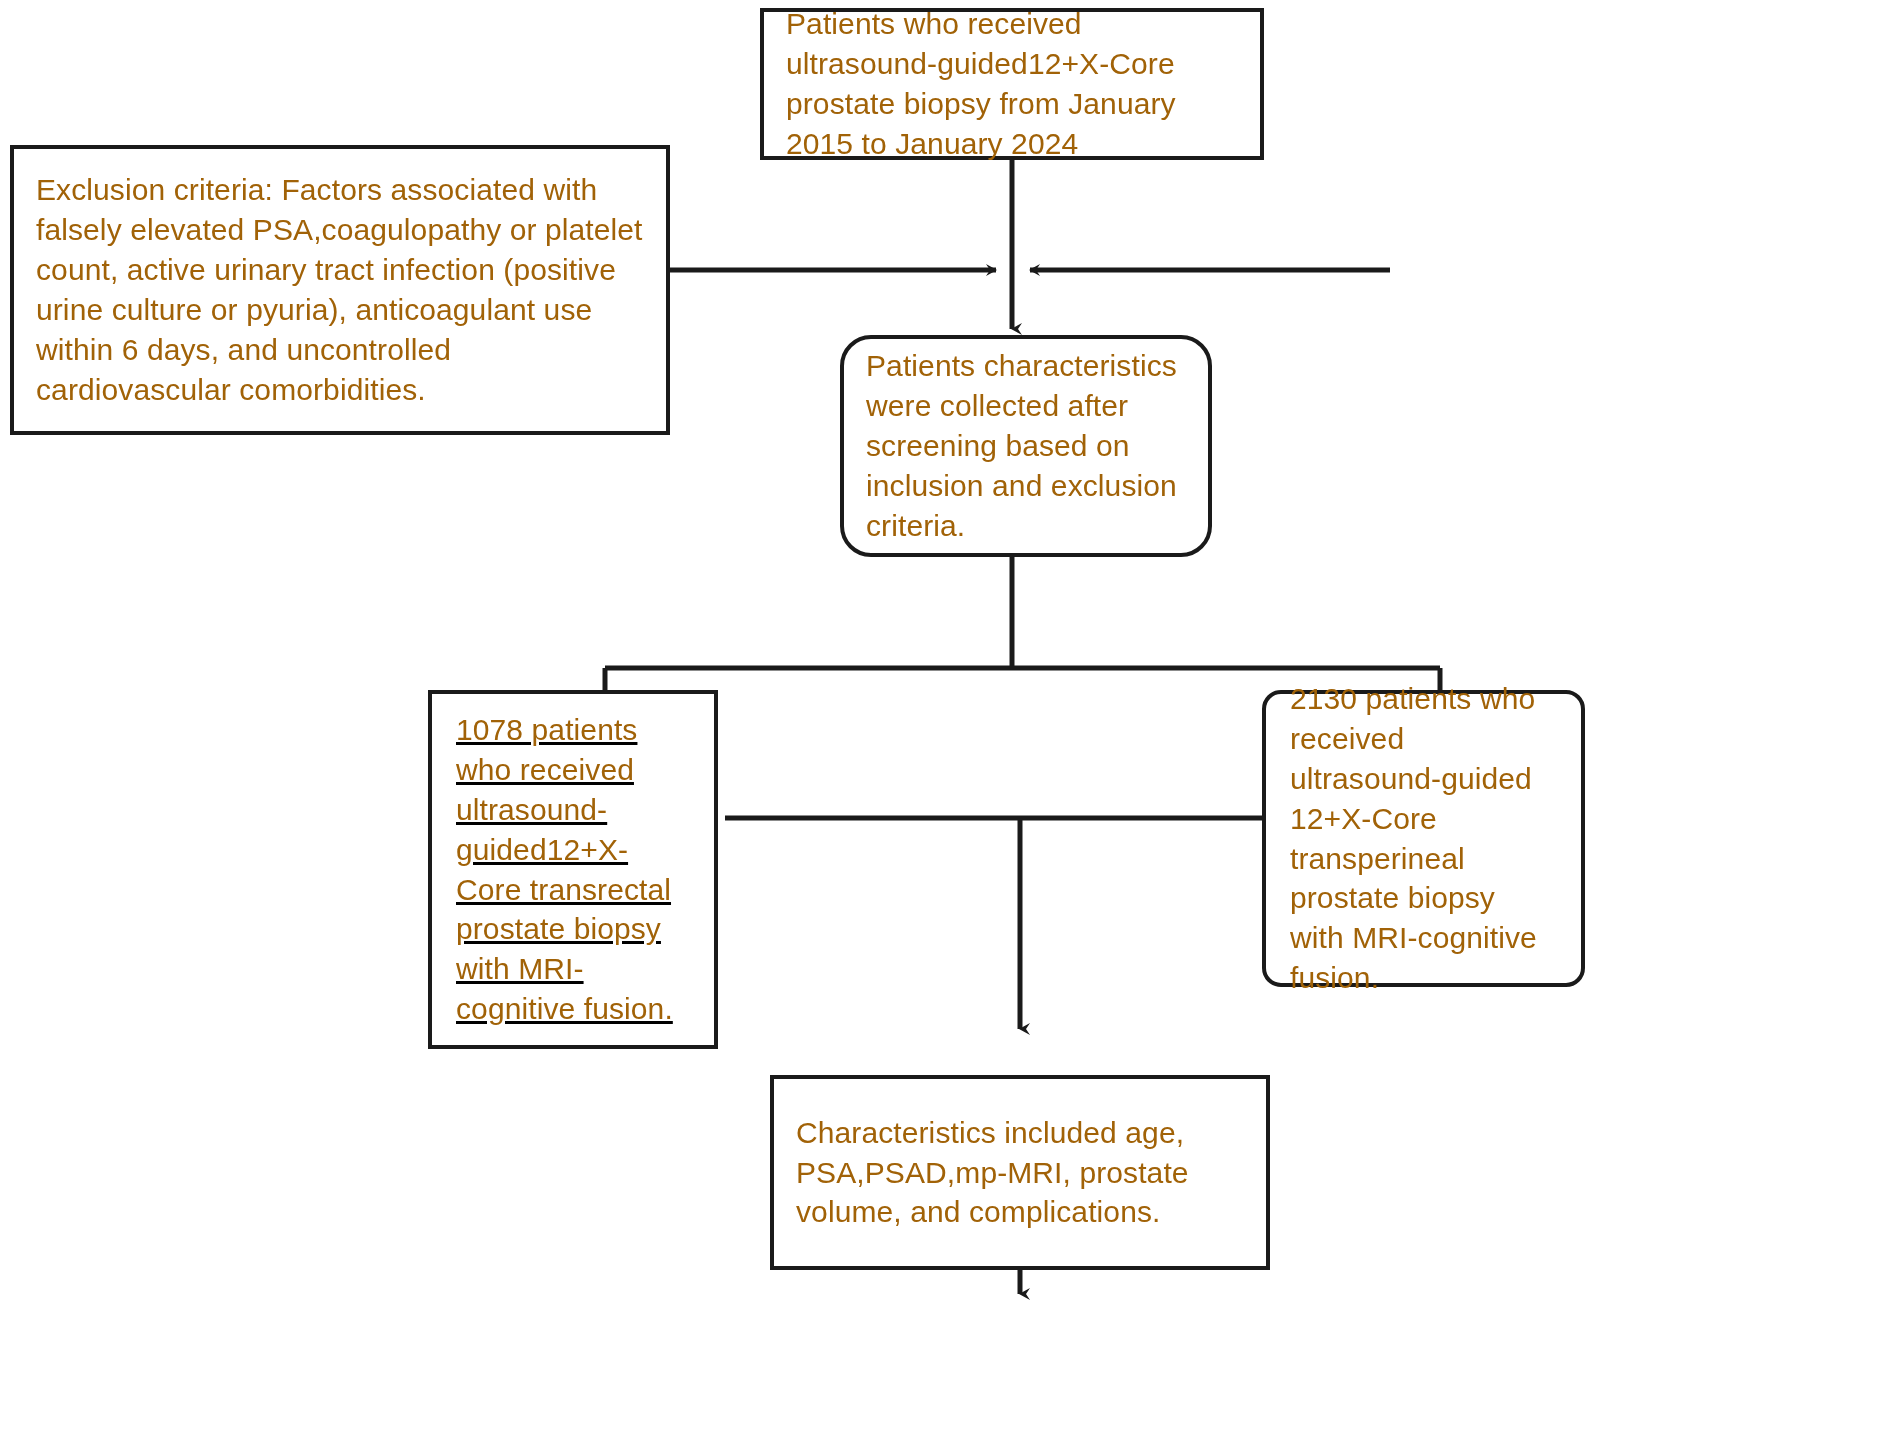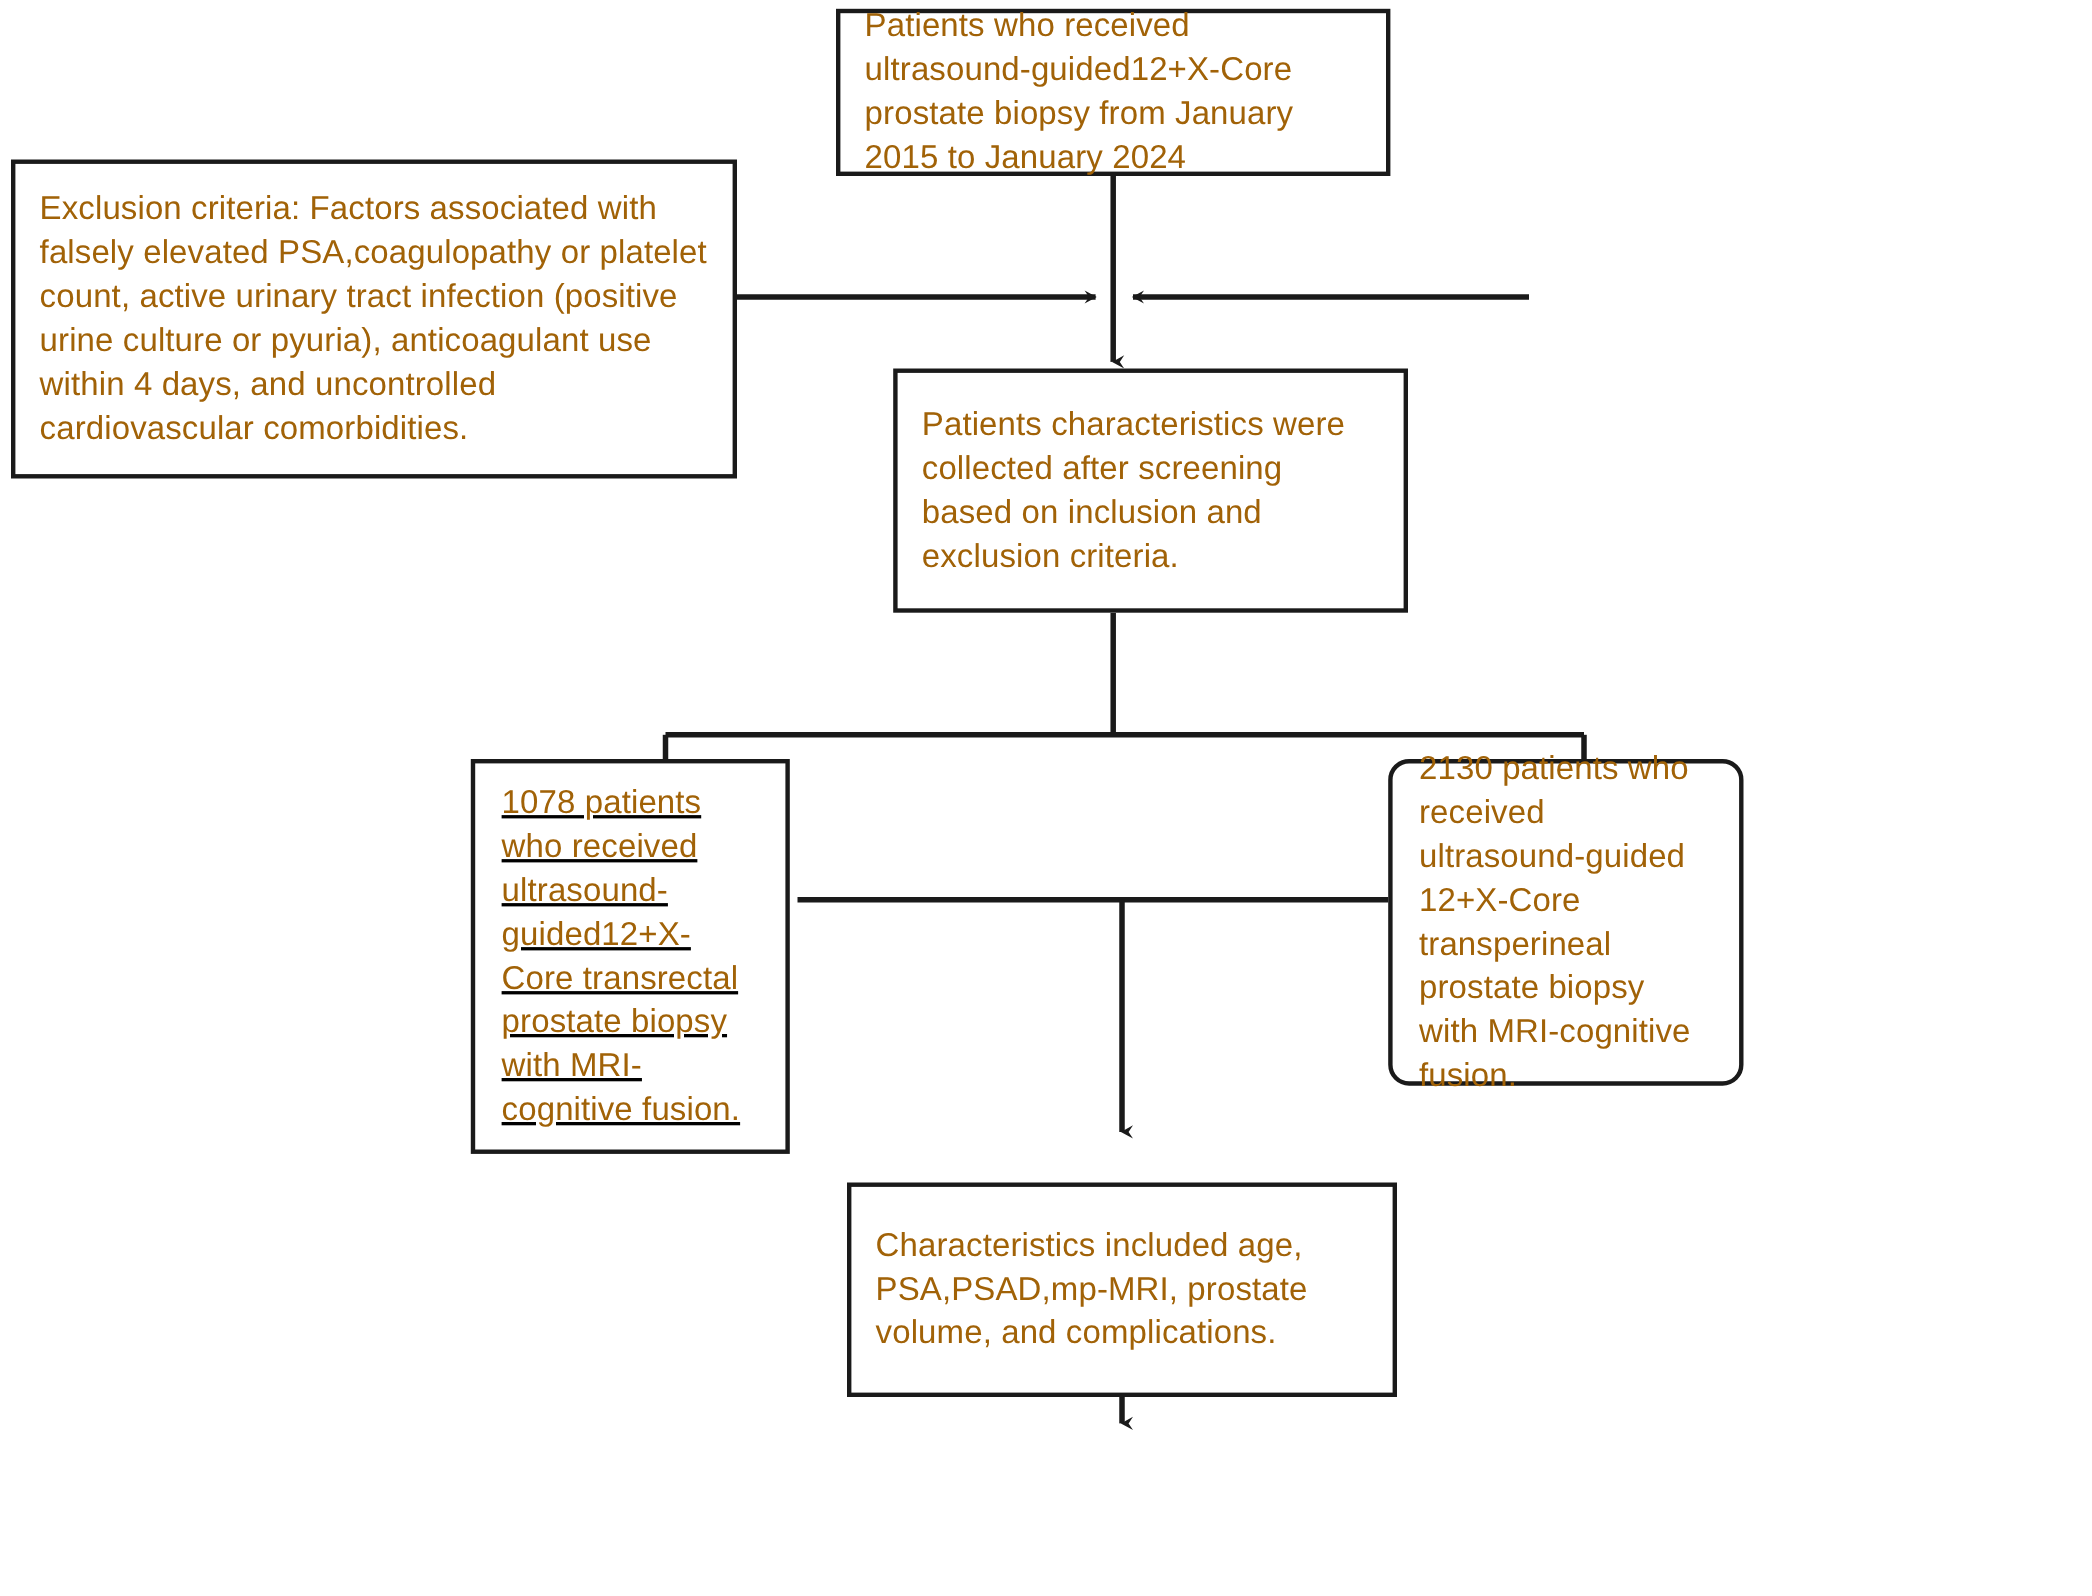--- a/index.html
+++ b/index.html
@@ -39,21 +39,21 @@
     font-size: 30px;
     line-height: 1.33;
     color: #a16207;
     white-space: pre-line;
     letter-spacing: 0.1px;
   }
   
   #node-source      { left: 760px;  top: 8px;    width: 504px;  height: 152px; }
   #node-exclusion   { left: 10px;   top: 145px;  width: 660px;  height: 290px; }
   #node-inclusion   { left: 1390px; top: 175px;  width: 512px;  height: 225px; }
-  #node-screening   { left: 812px;  top: 335px;  width: 468px;  height: 222px; }
+  #node-screening   { left: 840px;  top: 335px;  width: 372px;  height: 222px; border-radius: 31px; }
   #node-transrectal { left: 428px;  top: 690px;  width: 290px;  height: 359px; text-decoration: underline; }
   #node-transperineal { left: 1262px; top: 690px; width: 323px;  height: 297px; border-radius: 19px; }
   #node-characteristics { left: 770px; top: 1035px; width: 500px; height: 195px; margin-top: 40px; }
   #node-analyze     { left: 832px;  top: 1300px; width: 364px;  height: 138px; }
 
   #node-source .txt,
   #node-exclusion .txt,
   #node-inclusion .txt,
   #node-screening .txt,
   #node-characteristics .txt,
@@ -101,21 +101,21 @@
 
       <path d="M1020,1230 L1020,1294" marker-end="url(#arrowDown)"></path>
     </g>
   </svg>
 
   <div class="node" id="node-source">
     <span class="txt">Patients who received ultrasound-guided12+X-Core prostate biopsy from January 2015 to January 2024</span>
   </div>
 
   <div class="node" id="node-exclusion">
-    <span class="txt">Exclusion criteria: Factors associated with falsely elevated PSA,coagulopathy or platelet count, active urinary tract infection (positive urine culture or pyuria), anticoagulant use within 4 days, and uncontrolled cardiovascular comorbidities.</span>
+    <span class="txt">Exclusion criteria: Factors associated with falsely elevated PSA,coagulopathy or platelet count, active urinary tract infection (positive urine culture or pyuria), anticoagulant use within 6 days, and uncontrolled cardiovascular comorbidities.</span>
   </div>
 
 
   <div class="node" id="node-screening">
     <span class="txt">Patients characteristics were collected after screening based on inclusion and exclusion criteria.</span>
   </div>
 
   <div class="node" id="node-transrectal">
     <span class="txt">1078 patients who received ultrasound-guided12+X-Core transrectal prostate biopsy with MRI-cognitive fusion.</span>
   </div>

